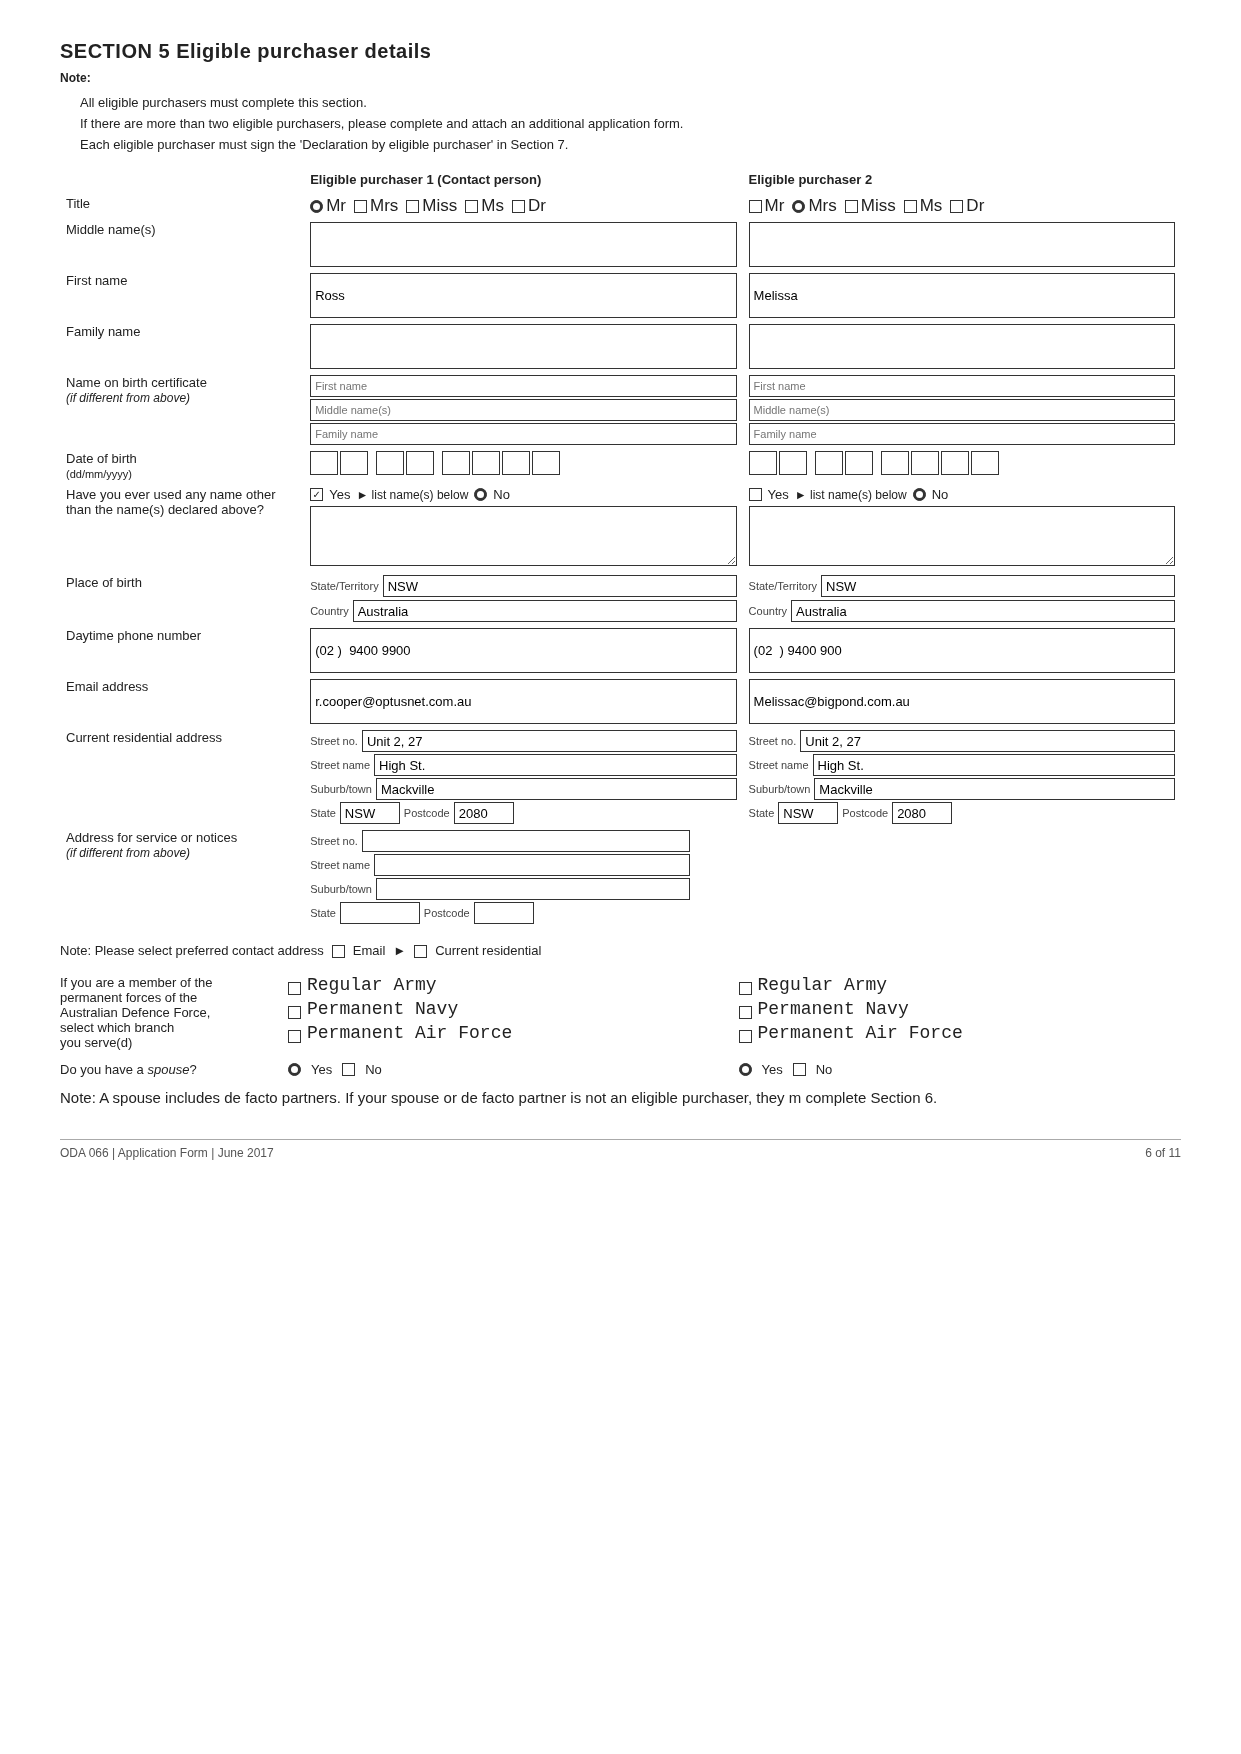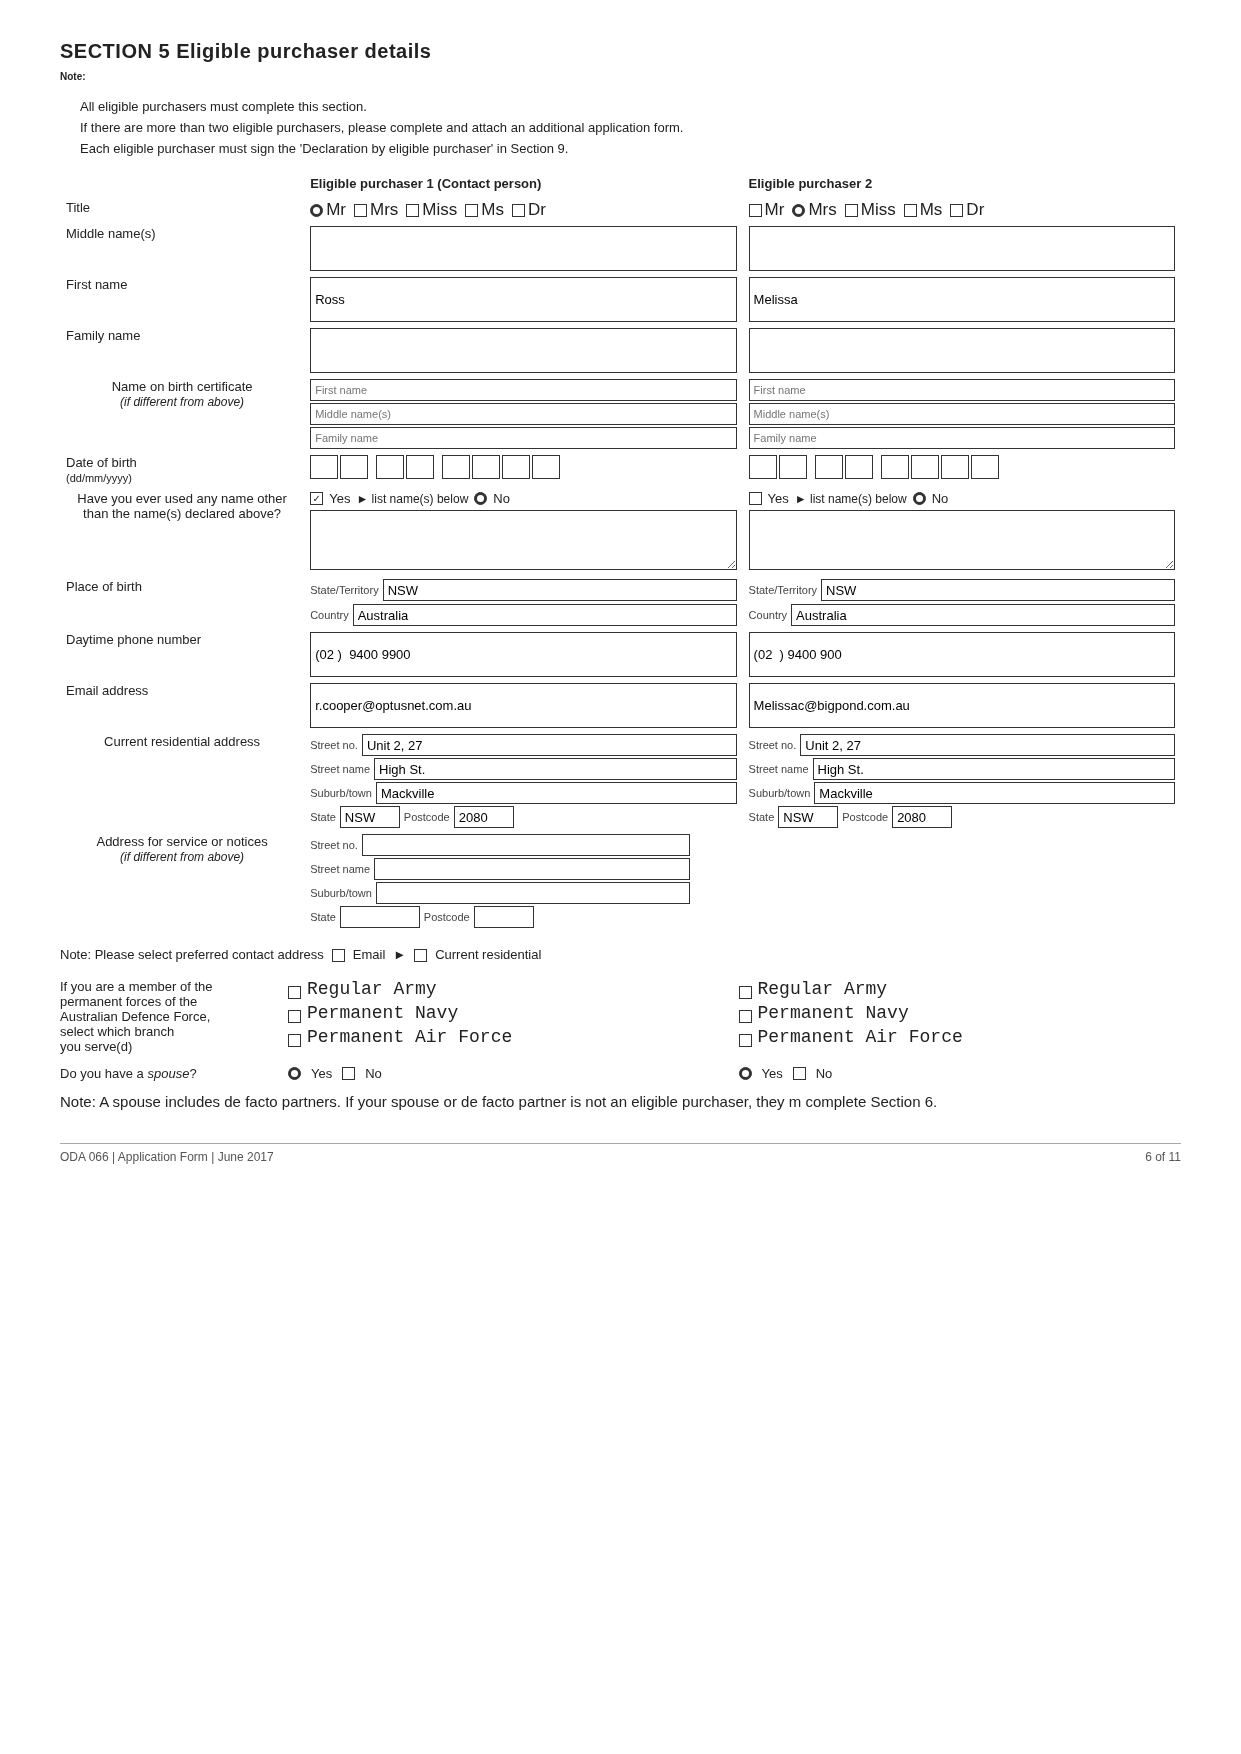--- a/index.html
+++ b/index.html
@@ -13,22 +13,22 @@
       padding: 40px 60px 40px 60px;
     }
     h1 {
       font-size: 20px;
       font-weight: bold;
       margin-bottom: 8px;
       letter-spacing: 0.5px;
     }
     .note-label {
       font-weight: bold;
-      margin-bottom: 15px;
-      font-size: 10px;
+      margin-bottom: 8px;
+      font-size: 12px;
     }
     .note-block {
       margin-bottom: 14px;
       font-size: 13px;
       line-height: 1.6;
     }
     .note-block p {
       margin-left: 20px;
     }
 
@@ -46,21 +46,20 @@
       width: 220px;
       font-size: 13px;
       padding-top: 6px;
       vertical-align: middle;
     }
     .col-label-top {
       width: 220px;
       font-size: 13px;
       padding-top: 6px;
       vertical-align: top;
-      text-align: center;
     }
     .col-ep1 {
       width: 395px;
       padding: 3px 8px;
     }
     .col-ep2 {
       width: 395px;
       padding: 3px 8px;
     }
     .col-header {
@@ -198,21 +197,21 @@
   </style>
 </head>
 <body>
 
 <h1>SECTION 5   Eligible purchaser details</h1>
 
 <div class="note-label">Note:</div>
 <div class="note-block">
   <p>All eligible purchasers must complete this section.</p>
   <p>If there are more than two eligible purchasers, please complete and attach an additional application form.</p>
-  <p>Each eligible purchaser must sign the 'Declaration by eligible purchaser' in Section 9.</p>
+  <p>Each eligible purchaser must sign the 'Declaration by eligible purchaser' in Section 7.</p>
 </div>
 
 <table class="form-table">
 
   <tbody>
       <tr class="ep-header-row">
     <td class="col-label"></td>
     <td class="col-ep1 col-header">Eligible purchaser 1 (Contact person)</td>
     <td class="col-ep2 col-header">Eligible purchaser 2</td>
   </tr>

